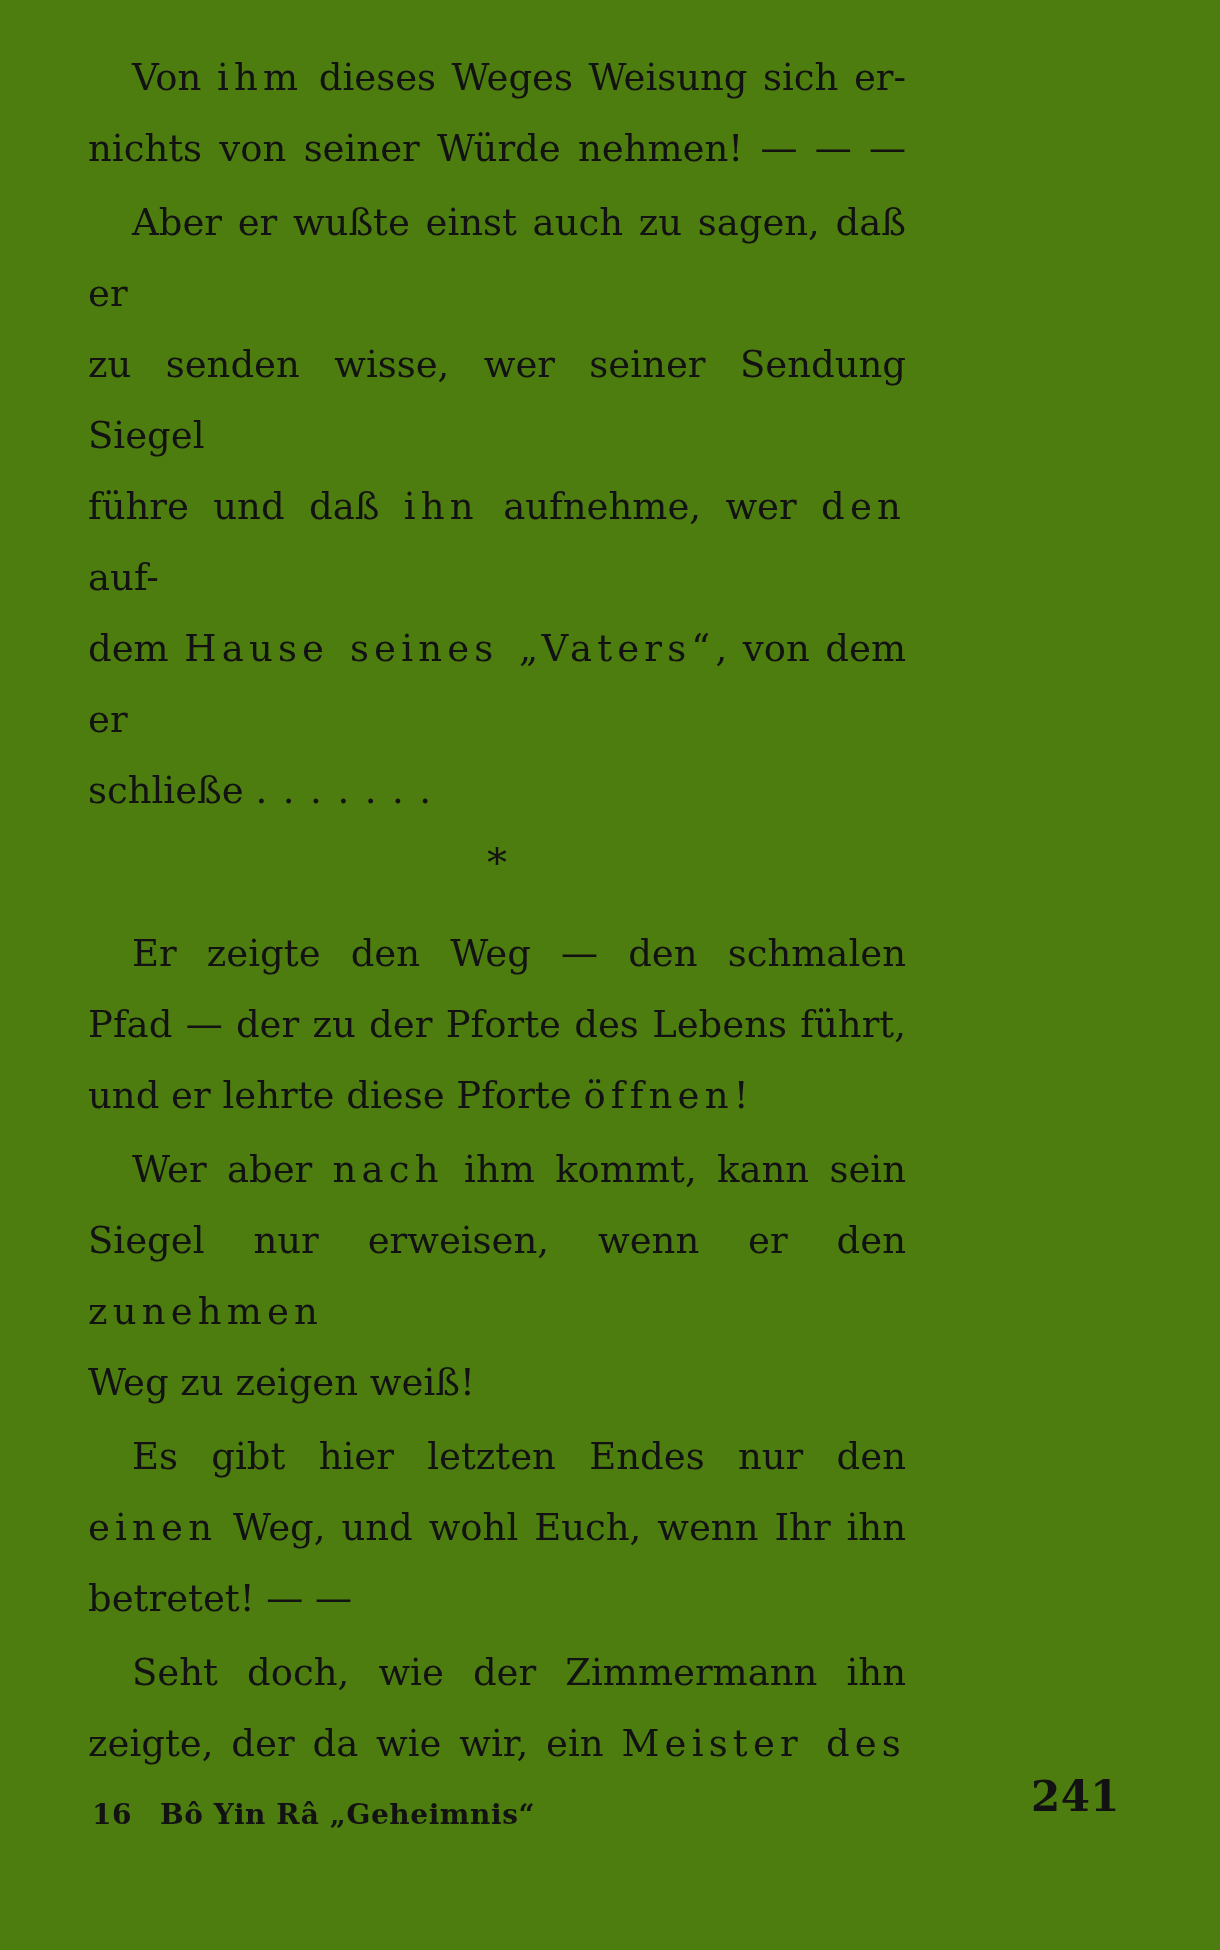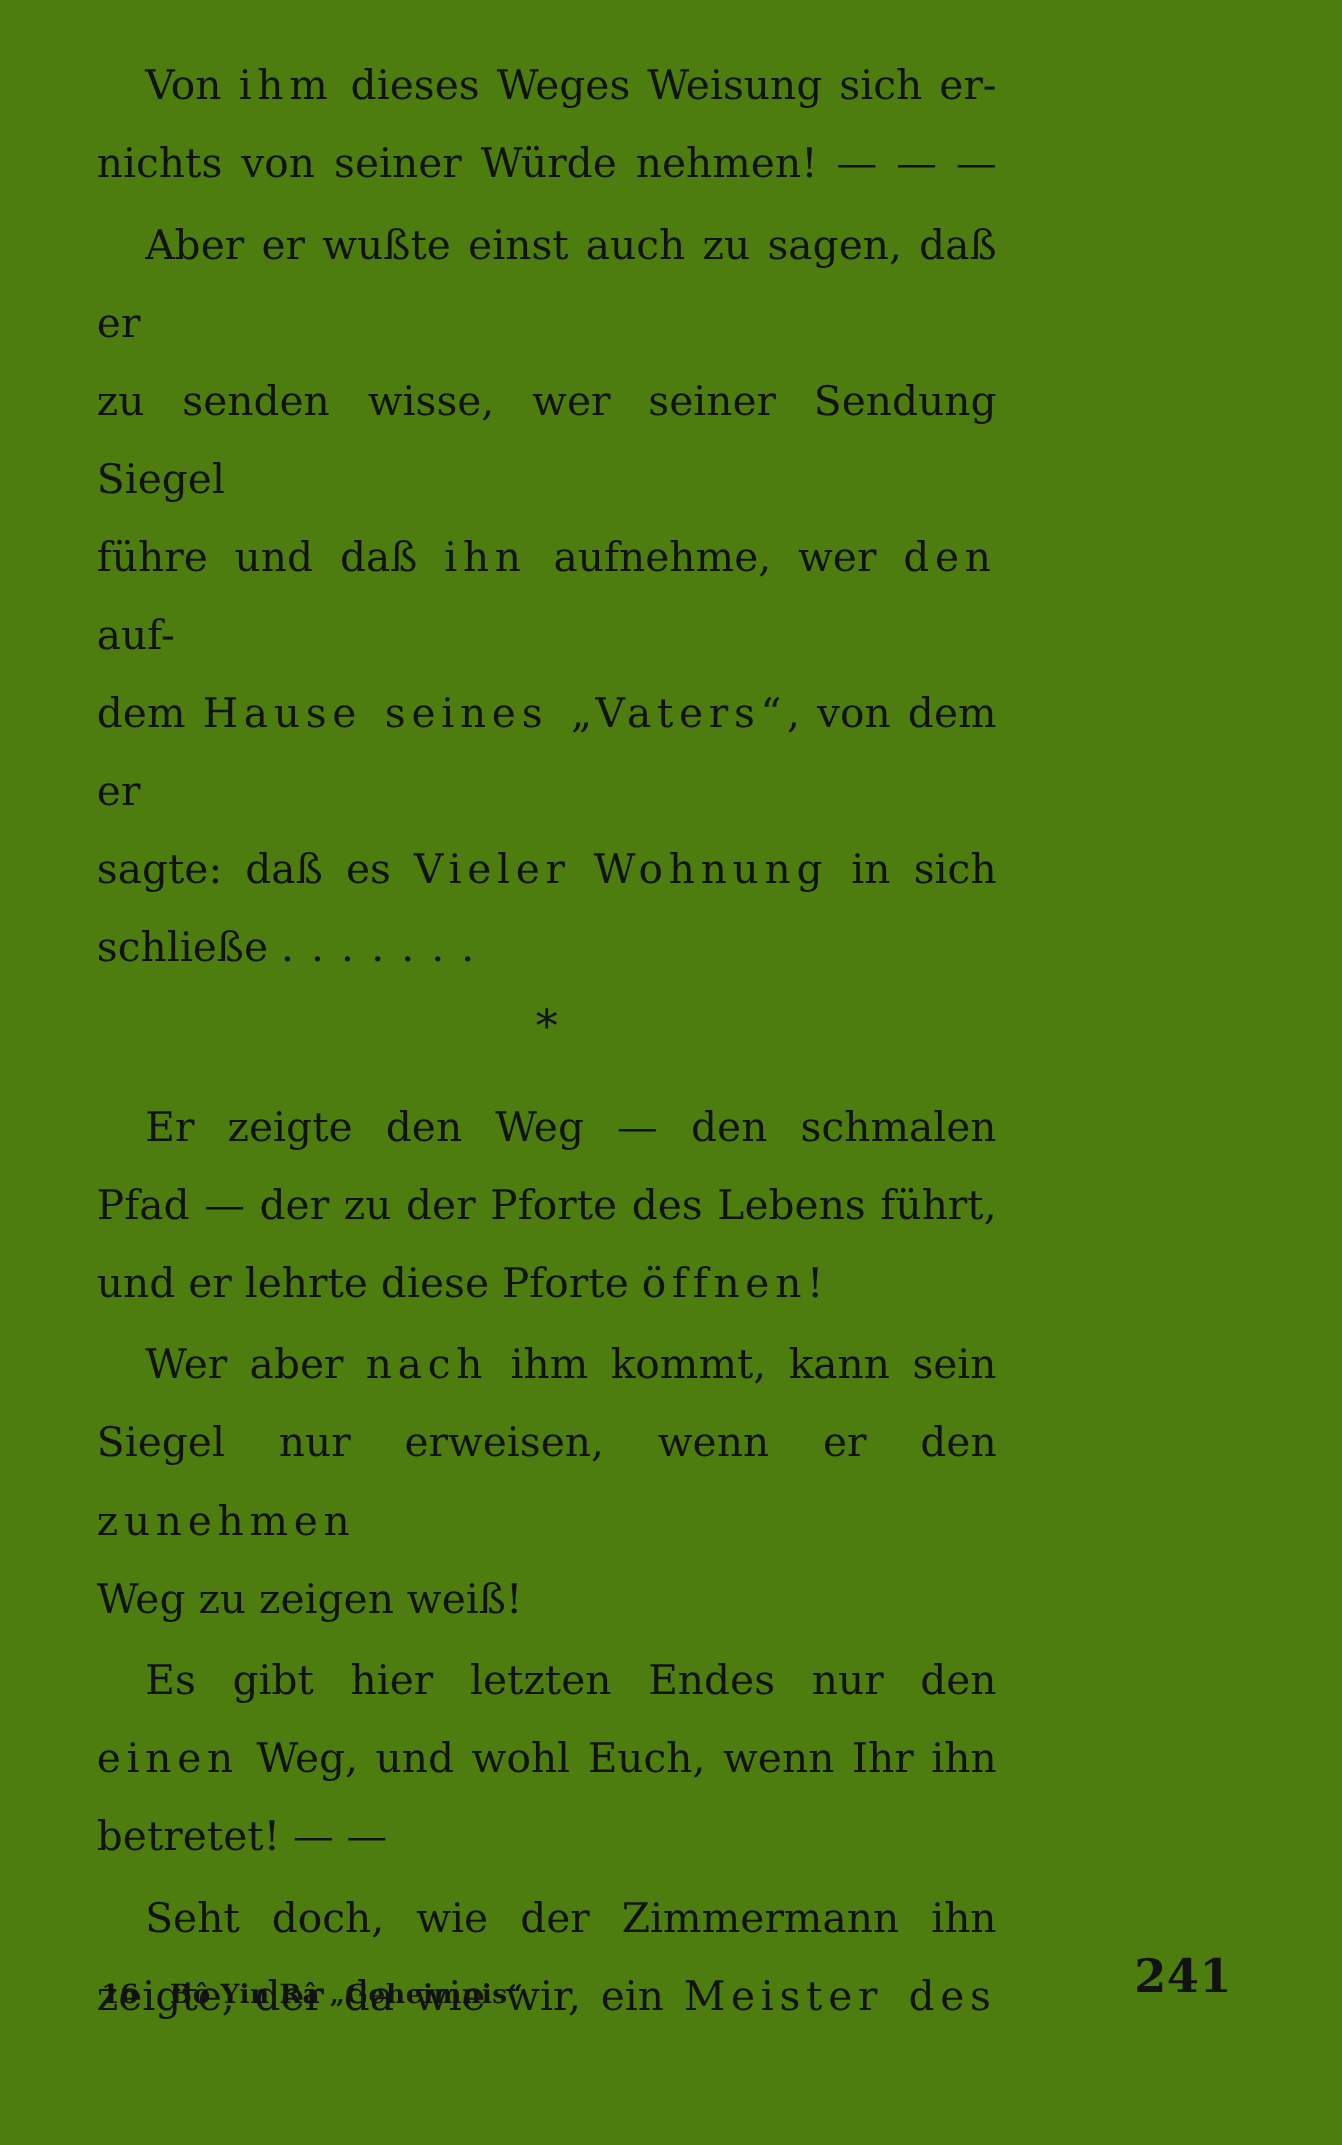--- a/index.html
+++ b/index.html
@@ -57,21 +57,21 @@
     margin: 6px 0 26px 0;
     text-align: center;
     text-align-last: center;
     -moz-text-align-last: center;
     font-size: 40px;
   }
   .footer-left {
     position: absolute;
     left: 92px;
     top: 1798px;
-    font-size: 24px;
+    font-size: 28px;
     font-weight: bold;
     letter-spacing: 0.02em;
     color: #121212;
     white-space: nowrap;
   }
   .footer-left .book-ref {
     margin-left: 28px;
   }
   .page-number {
     position: absolute;
@@ -91,21 +91,20 @@
   <div class="text-block" id="text-block">
       <div class="para">
         <div class="line indent"><span>Von </span><span class="sperr">ihm</span><span> dieses Weges Weisung sich er-</span></div>
         <div class="line"><span>nichts von seiner Würde nehmen! — — —</span></div>
       </div>
       <div class="para">
         <div class="line indent"><span>Aber er wußte einst auch zu sagen, daß er</span></div>
         <div class="line"><span>zu senden wisse, wer seiner Sendung Siegel</span></div>
         <div class="line"><span>führe und daß </span><span class="sperr">ihn</span><span> aufnehme, wer </span><span class="sperr">den</span><span> auf-</span></div>
         <div class="line"><span>dem </span><span class="sperr">Hause seines „Vaters“</span><span>, von dem er</span></div>
-        <div class="line"><span>sagte: daß es </span><span class="sperr">Vieler</span><span> </span><span class="sperr">Wohnung</span><span> in sich</span></div>
         <div class="line no-just"><span>schließe </span><span class="wide">.......</span></div>
       </div>
       <div class="asterisk-line">*</div>
       <div class="para">
         <div class="line indent"><span>Er zeigte den Weg — den schmalen</span></div>
         <div class="line"><span>Pfad — der zu der Pforte des Lebens führt,</span></div>
         <div class="line no-just"><span>und er lehrte diese Pforte </span><span class="sperr">öffnen</span><span>!</span></div>
       </div>
       <div class="para">
         <div class="line indent"><span>Wer aber </span><span class="sperr">nach</span><span> ihm kommt, kann sein</span></div>

